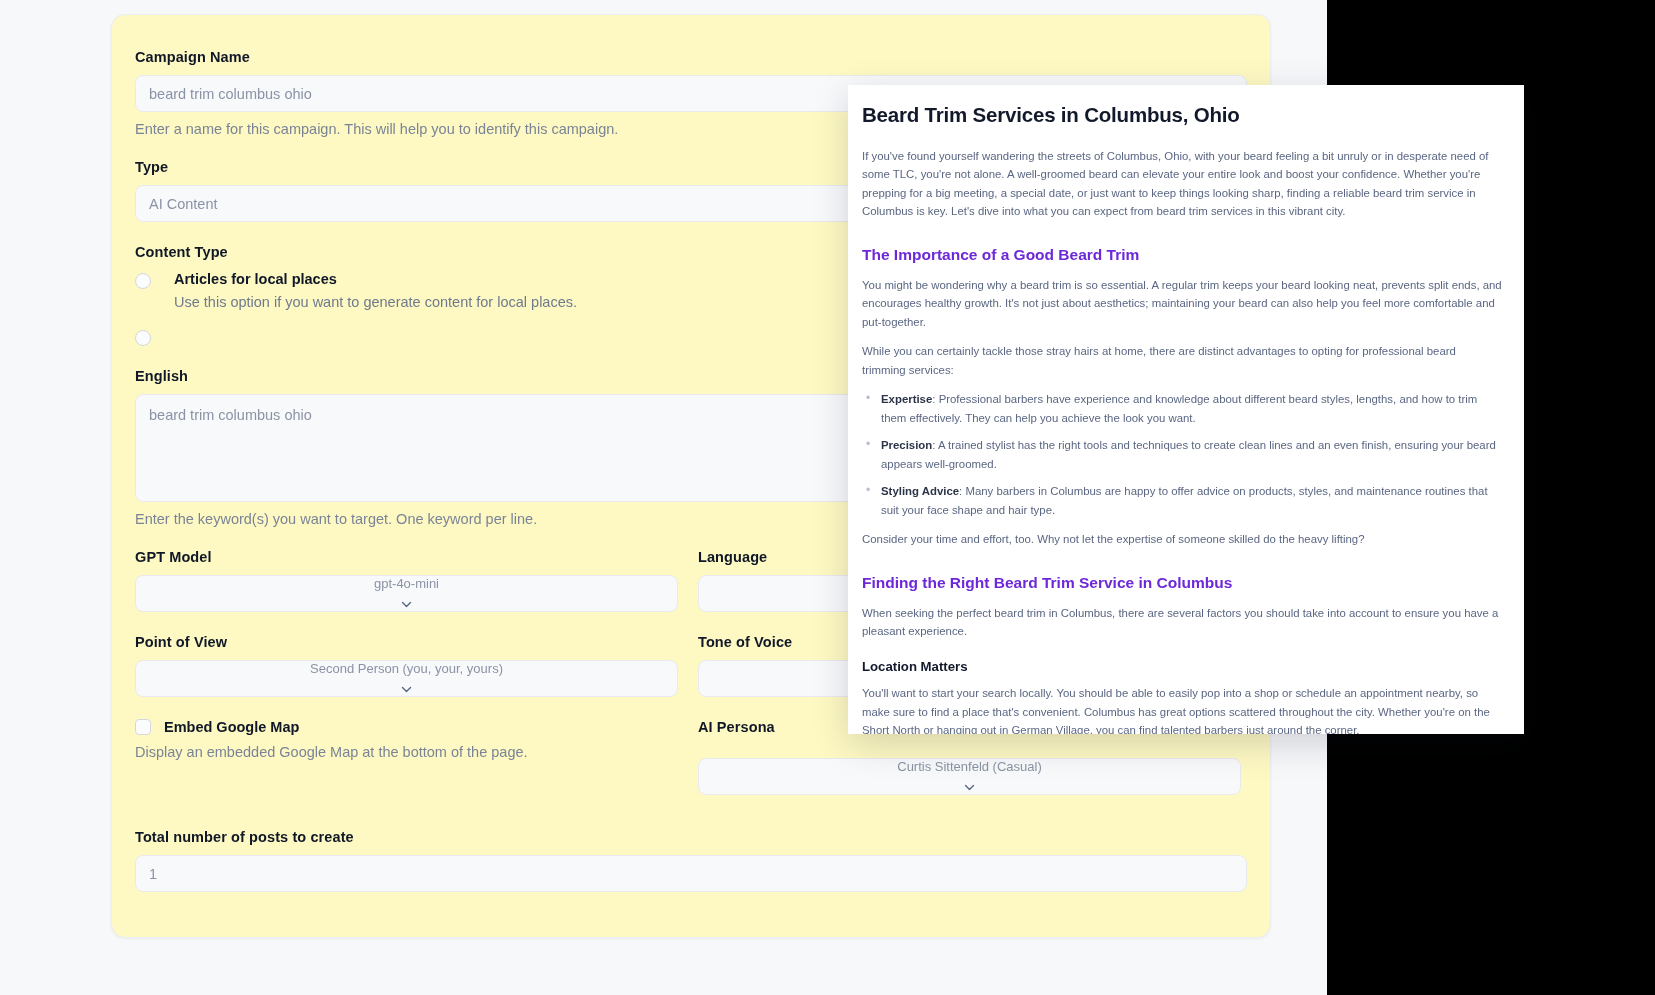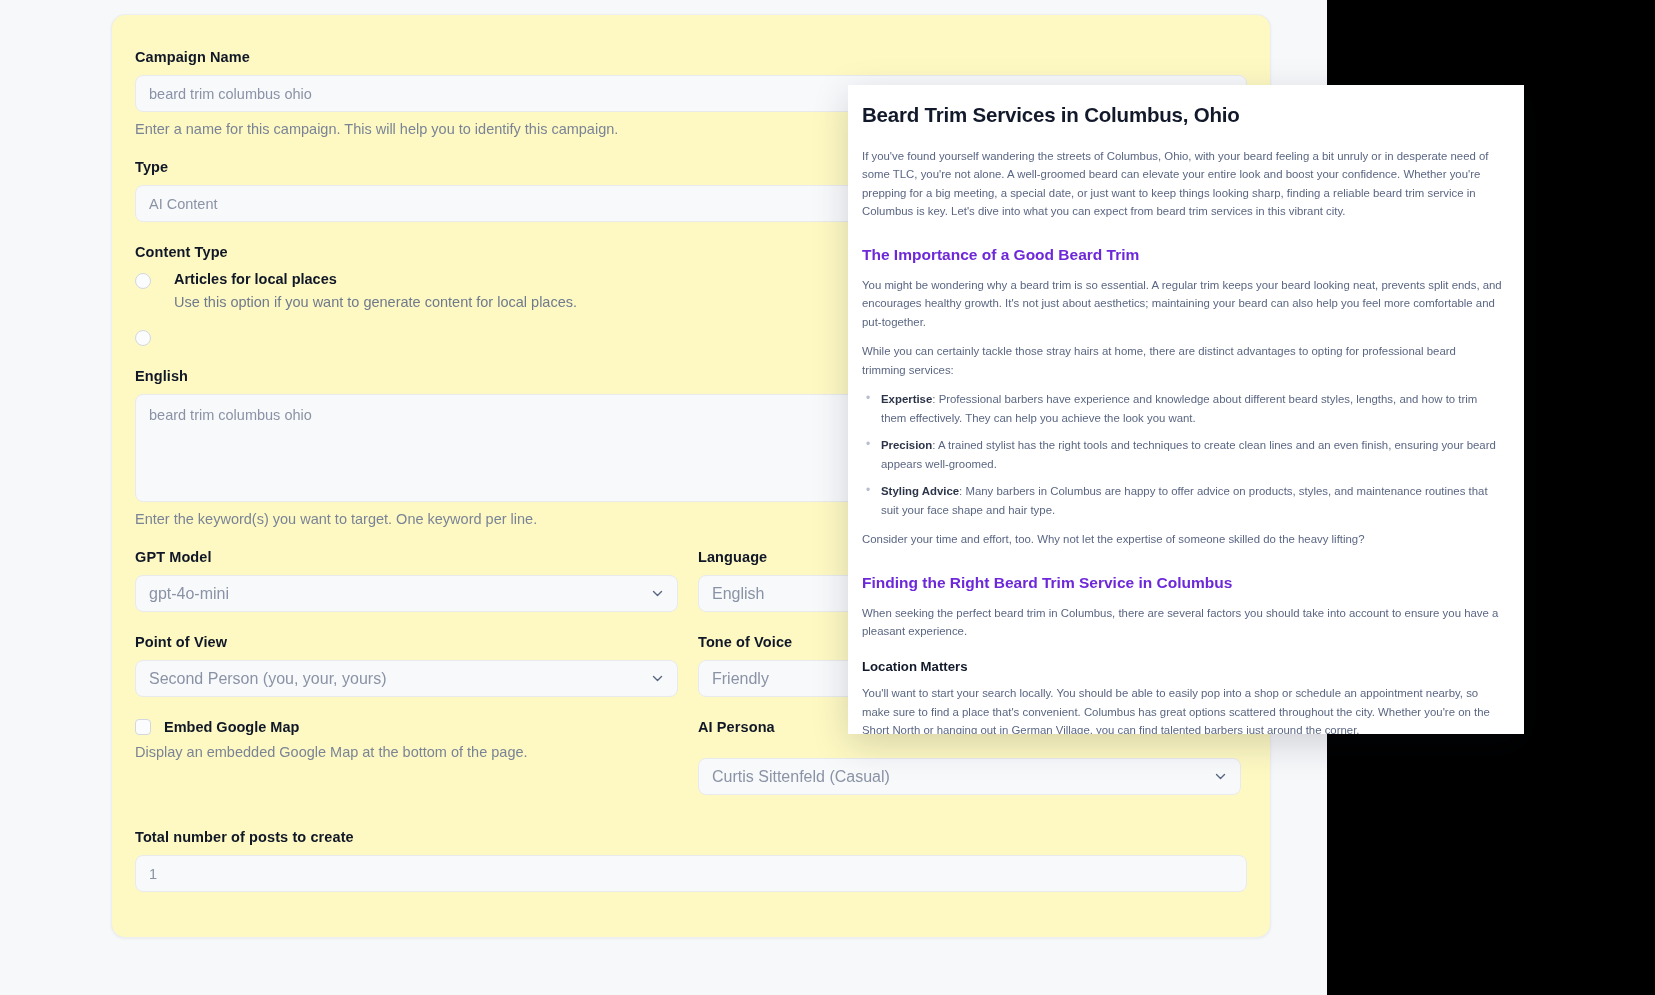--- a/index.html
+++ b/index.html
@@ -66,21 +66,21 @@
     padding:12px 13px; font-size:14.5px; color:#8a93a5;
   }
 
   
   .two-col{ display:flex; gap:20px; }
   .col{ width:543px; }
   .select-box{
     width:543px; height:37px;
     background:#f8f9fb; border:1px solid #e8eaee; border-radius:8px;
     display:flex; align-items:center; justify-content:space-between;
-    padding:0 13px; font-size:16px; color:#8a93a5;
+    padding:0 13px; font-size:13px; color:#8a93a5;flex-direction:column;
   }
   .chev{ width:13px; height:13px; flex:none; }
   .chev svg{ display:block; }
 
   
   .check-row{ display:flex; align-items:center; gap:13px; }
   .check-box{
     width:16px; height:16px; border-radius:4px;
     border:1.4px solid #d3d8e0; background:#fbfcfd; flex:none;
   }

